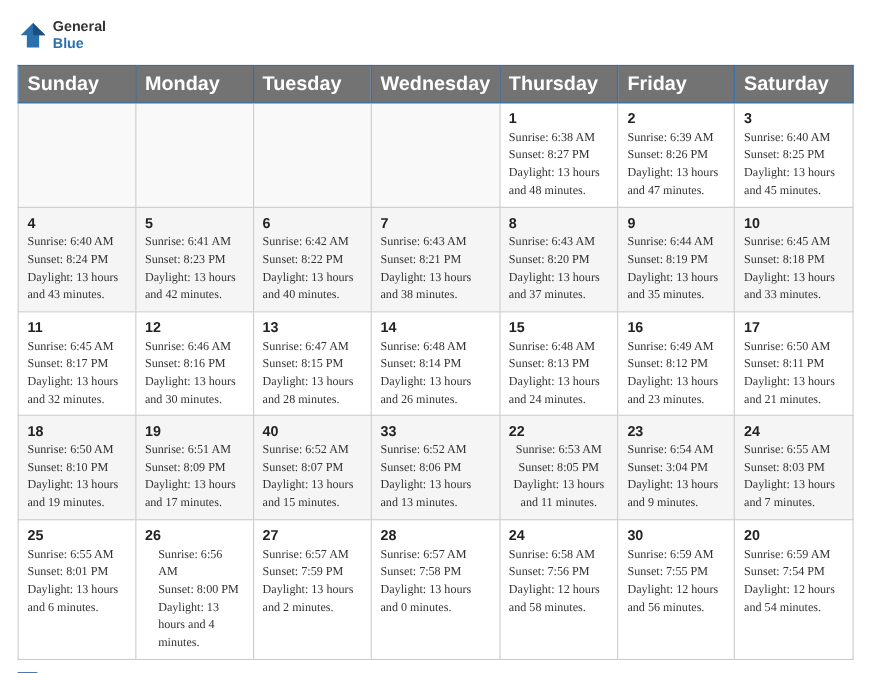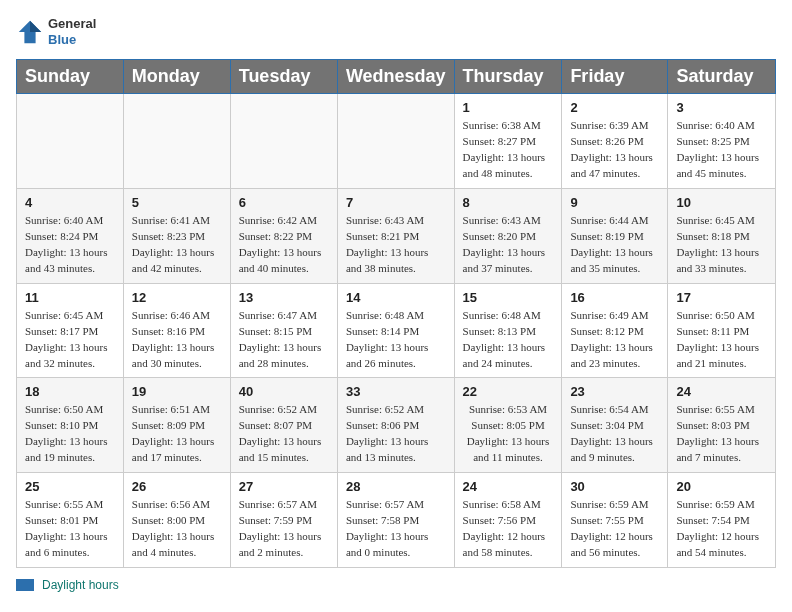--- a/index.html
+++ b/index.html
@@ -294,21 +294,21 @@
       </tr>
       <tr>
         <td>
           <span class="day-number">25</span>
           <div class="day-info" style="white-space: pre-line;">Sunrise: 6:55 AM
 Sunset: 8:01 PM
 Daylight: 13 hours and 6 minutes.</div>
         </td>
         <td>
           <span class="day-number">26</span>
-          <div class="day-info" style="white-space: pre-line;">Sunrise: 6:56 AM
+          <div class="day-info" style="white-space: pre-line; margin-left: 12px;">Sunrise: 6:56 AM
 Sunset: 8:00 PM
 Daylight: 13 hours and 4 minutes.</div>
         </td>
         <td>
           <span class="day-number">27</span>
           <div class="day-info" style="white-space: pre-line;">Sunrise: 6:57 AM
 Sunset: 7:59 PM
 Daylight: 13 hours and 2 minutes.</div>
         </td>
         <td>

